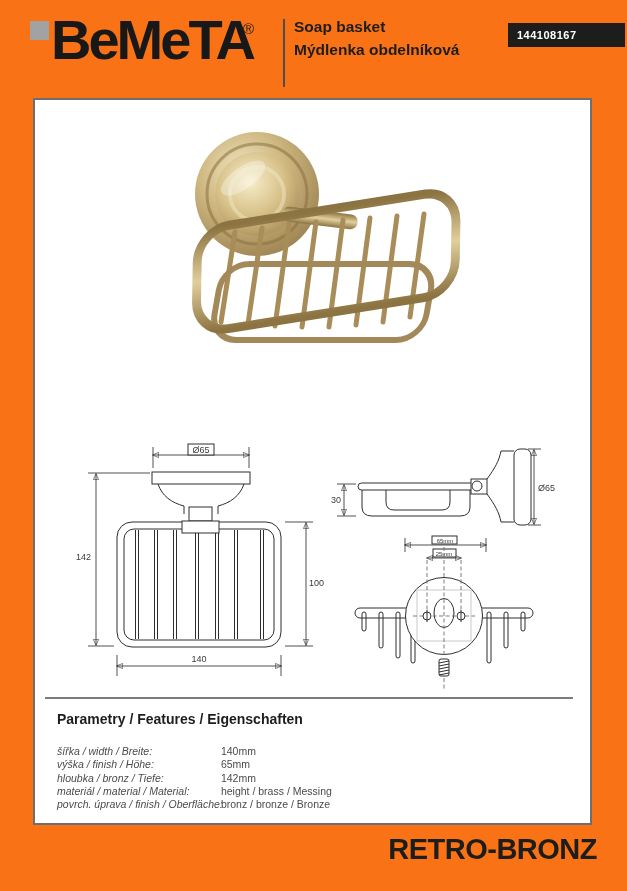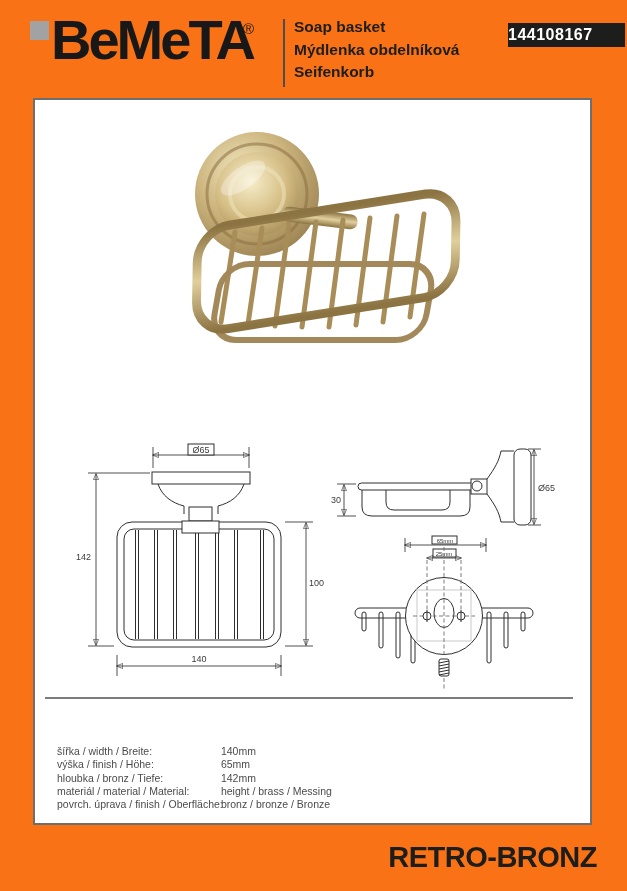--- a/index.html
+++ b/index.html
@@ -8,42 +8,42 @@
 
   
   .logo-square{position:absolute;left:30px;top:21px;width:19px;height:19px;background:#a2a2a2;}
   .logo-text{position:absolute;left:51px;top:12px;font-size:56px;font-weight:600;
              letter-spacing:-3px;color:#181818;line-height:1;}
   .logo-reg{position:absolute;left:243px;top:20px;font-size:15px;font-weight:400;color:#181818;}
   .header-divider{position:absolute;left:283px;top:19px;width:2px;height:68px;background:#4d4d4d;}
   .titles{position:absolute;left:294px;top:16px;}
   .titles div{font-size:15.5px;font-weight:700;line-height:22.5px;color:#1d1d1b;}
   .code-badge{position:absolute;left:508px;top:23px;width:117px;height:24px;background:#1d1d1b;}
-  .code-badge span{display:block;font-size:16px;font-weight:700;color:#ffffff;
+  .code-badge span{display:block;padding-left:9px;font-size:11px;font-weight:700;color:#ffffff;
                    line-height:24px;letter-spacing:0.5px;}
 
   
   .main-box{position:absolute;left:33px;top:98px;width:559px;height:727px;
             border:2px solid #6e6e6e;box-sizing:border-box;background:#ffffff;}
 
   .photo-svg{position:absolute;left:165px;top:122px;width:300px;height:235px;}
   .drawings-svg{position:absolute;left:40px;top:418px;width:550px;height:285px;}
 
   .inner-divider{position:absolute;left:45px;top:697px;width:528px;height:2px;background:#7c7c7c;}
 
   
   .param-heading{position:absolute;left:57px;top:711px;font-size:14px;font-weight:700;color:#1d1d1b;}
   .param-rows{position:absolute;left:57px;top:745px;width:480px;}
   .prow{font-size:10.5px;line-height:13.3px;color:#4b4b4b;white-space:nowrap;}
-  .plabel{display:inline-block;width:161px;}
+  .plabel{display:inline-block;width:161px;font-style:italic;}
   .pvalue{display:inline-block;}
 
   
   .series-name{position:absolute;right:30px;top:833px;font-size:29px;font-weight:700;
-               color:#1d1d1b;letter-spacing:-0.5px;margin-top:8px;}
+               color:#1d1d1b;letter-spacing:-0.5px;}
 
   
   .drawings-svg line,.drawings-svg path,.drawings-svg rect,.drawings-svg circle,.drawings-svg ellipse{
       stroke:#2e2e2e;stroke-width:1;fill:none;}
   .drawings-svg .dim{stroke:#3c3c3c;stroke-width:0.9;}
   .drawings-svg .dash{stroke:#6e6e6e;stroke-width:0.9;stroke-dasharray:4 2.5;}
   .drawings-svg text{font-family:"Liberation Sans",sans-serif;fill:#3a3a3a;font-size:9px;stroke:none;}
   .drawings-svg text.sm{font-size:6px;}
   .drawings-svg .mask{fill:#ffffff;}
   .drawings-svg .lt{stroke:#c9c9c9;}
@@ -53,21 +53,20 @@
 
 <div id="page">
 
   <div class="logo-square"></div>
   <div class="logo-text">BeMeTA</div>
   <div class="logo-reg">®</div>
   <div class="header-divider"></div>
   <div class="titles">
     <div>Soap basket</div>
     <div>Mýdlenka obdelníková</div>
-    <div>Seifenkorb</div>
   </div>
   <div class="code-badge">
     <span>144108167</span>
   </div>
 
   <div class="main-box"></div>
 
   <svg class="photo-svg" viewBox="0 0 300 235">
     <defs>
       <radialGradient id="flangeG" cx="38%" cy="32%" r="80%">
@@ -229,20 +228,21 @@
         <line x1="439" y1="666" x2="449" y2="664"></line>
         <line x1="439" y1="669" x2="449" y2="667"></line>
         <line x1="439" y1="672" x2="449" y2="670"></line>
         <line x1="439" y1="675" x2="449" y2="673"></line>
       </g>
     </g>
   </svg>
 
   <div class="inner-divider"></div>
 
+  <div class="param-heading">Parametry / Features / Eigenschaften</div>
   <div class="param-rows">
     <div class="prow">
       <span class="plabel">šířka / width / Breite:</span>
       <span class="pvalue">140mm</span>
     </div>
     <div class="prow">
       <span class="plabel">výška / finish / Höhe:</span>
       <span class="pvalue">65mm</span>
     </div>
     <div class="prow">

